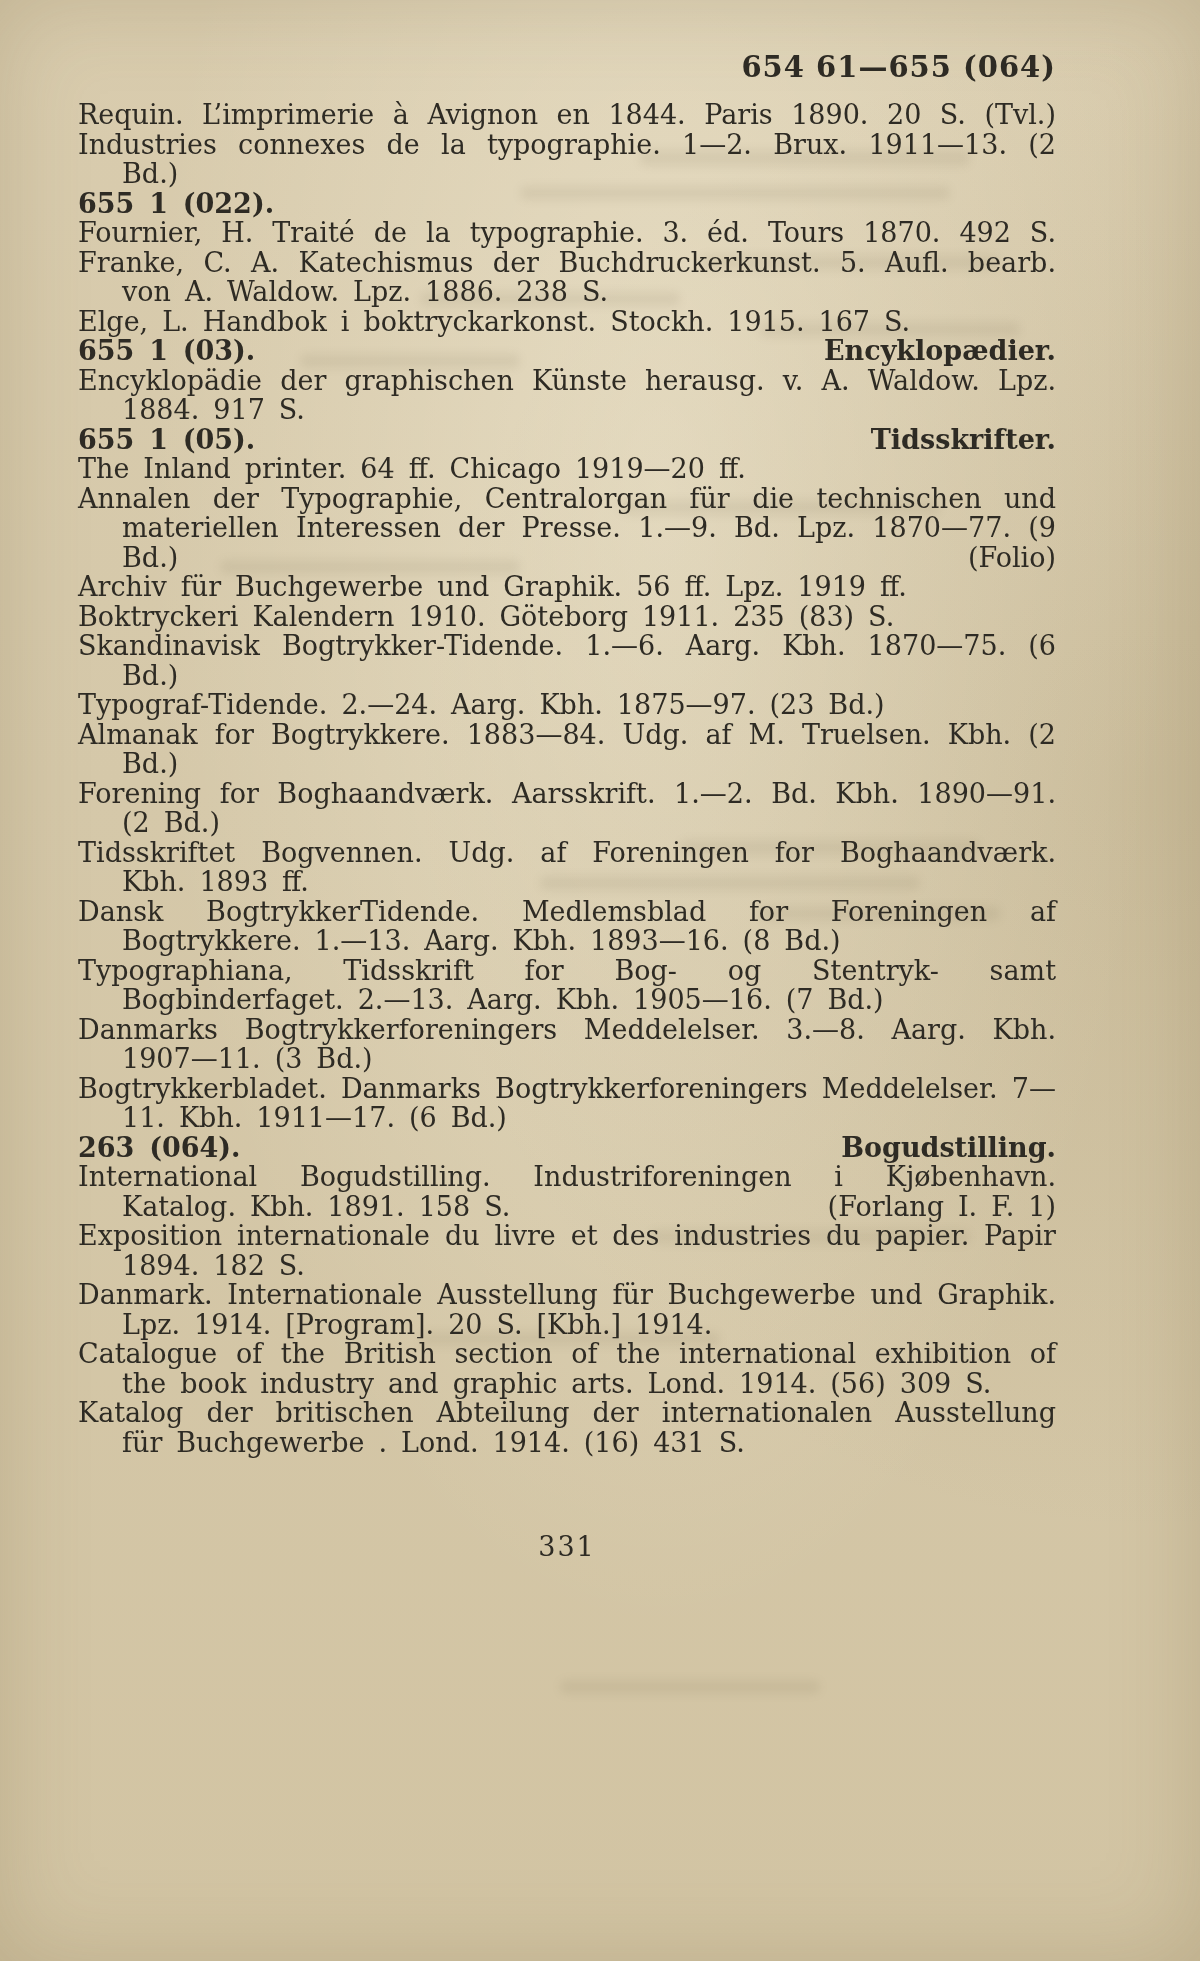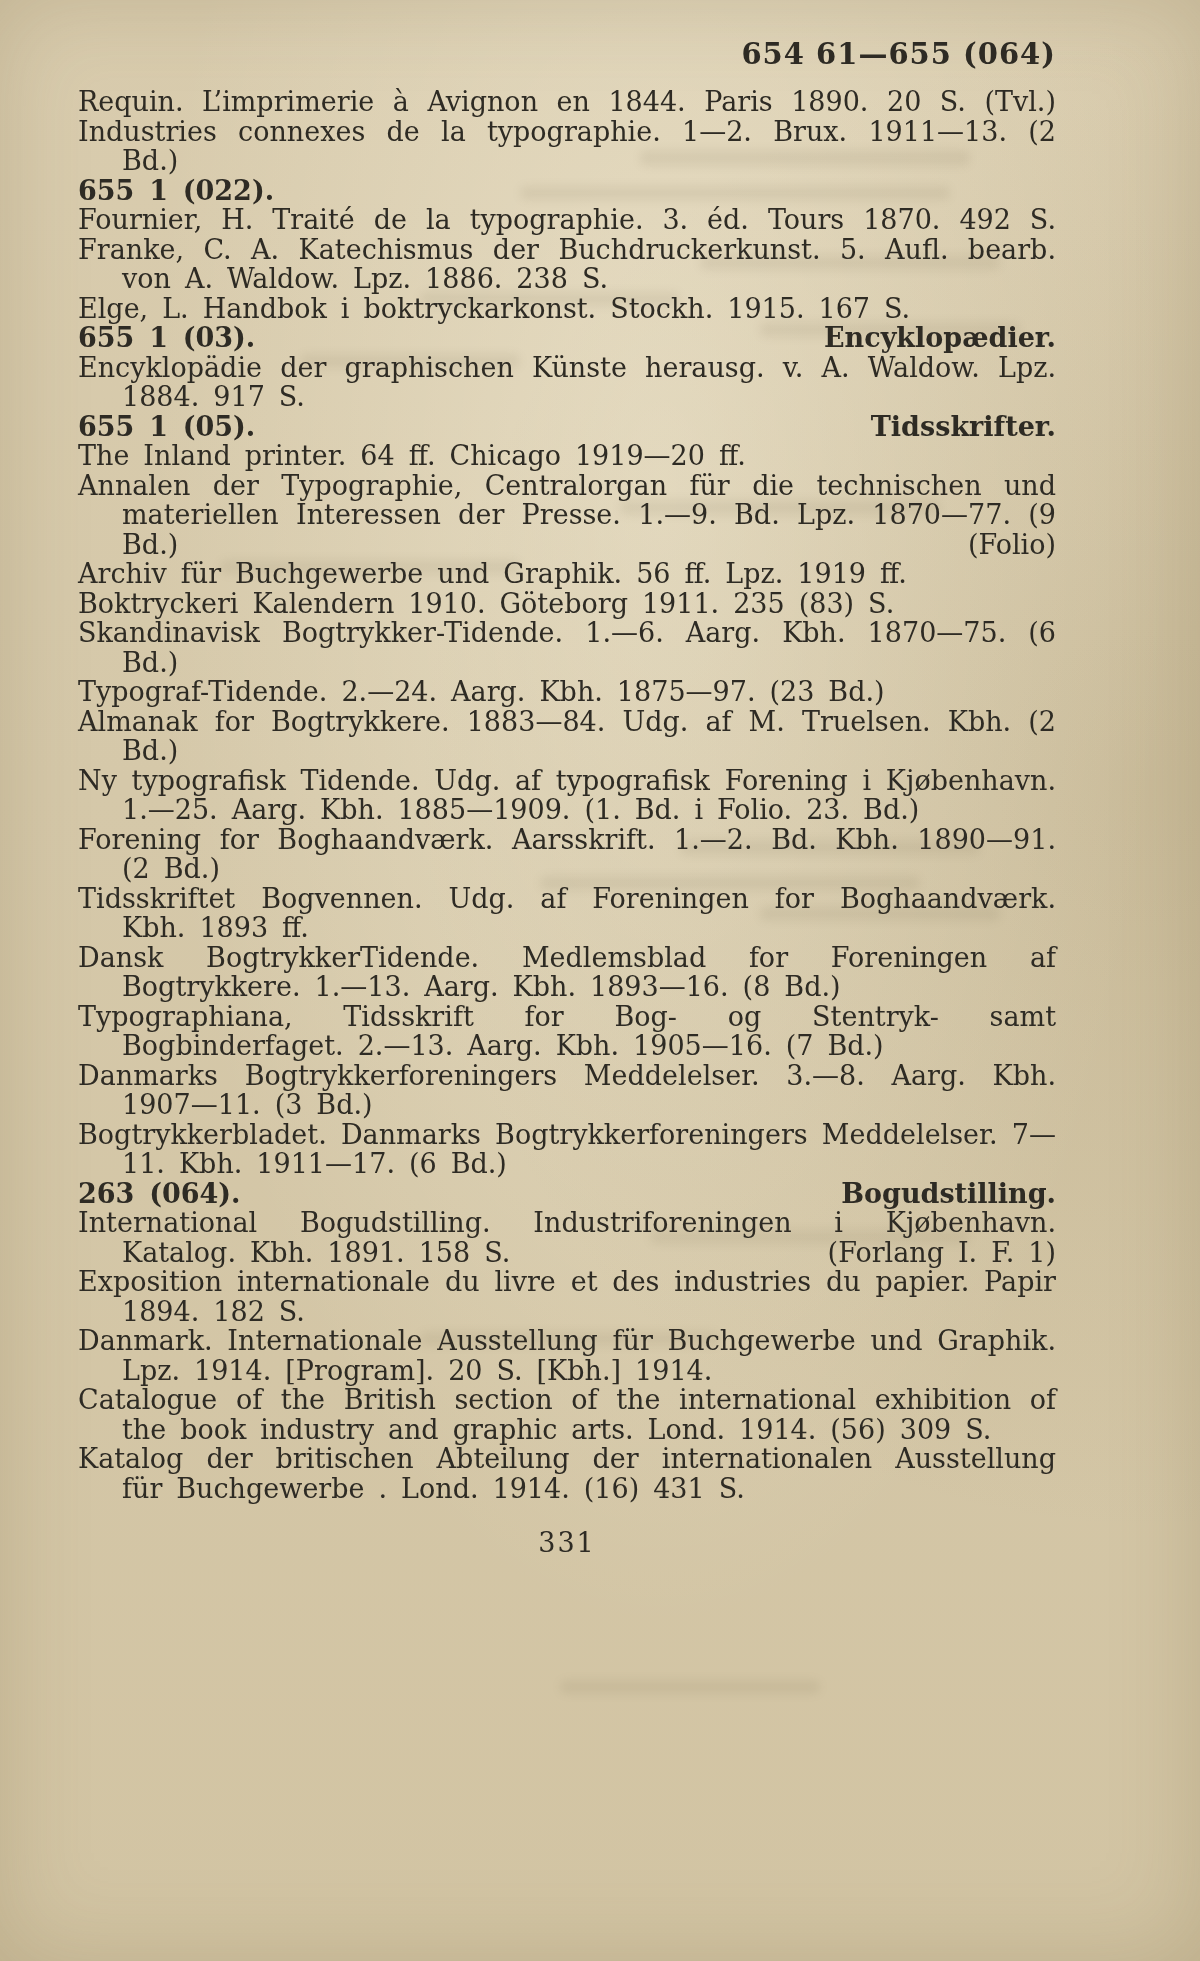--- a/index.html
+++ b/index.html
@@ -23,21 +23,21 @@
   .bleed { position: absolute; inset: 0; pointer-events: none; }
   .ghost {
     position: absolute;
     background: #6f6448;
     opacity: 0.10;
     filter: blur(5px);
     border-radius: 6px;
   }
   .content {
     position: absolute;
-    top: 37px;
+    top: 50px;
     left: 78px;
     width: 978px;
     color: var(--ink, #2e2b24);
   }
   .header {
     font-size: 29px;
     line-height: 34px;
     font-weight: bold;
     text-align: right;
     letter-spacing: 1px;
@@ -65,21 +65,21 @@
     text-indent: 0;
   }
   .section-row {
     display: flex;
     justify-content: space-between;
     font-weight: bold;
   }
   .page-number {
     font-size: 27px;
     text-align: center;
-    margin-top: 24px;
+    margin-top: 74px;
     letter-spacing: 2px;
   }
 </style>
 </head>
 <body style="background: rgb(213, 200, 169);">
 
 <div class="paper">
   <div class="bleed">
     <div class="ghost" style="top:150px;left:640px;width:330px;height:16px;"></div>
     <div class="ghost" style="top:186px;left:520px;width:430px;height:14px;"></div>
@@ -118,21 +118,20 @@
           <span class="sec-left">655 1 (05).</span>
           <span class="sec-right">Tidsskrifter.</span>
         </div>
         <p class="entry">The Inland printer. 64 ff. Chicago 1919—20 ff.</p>
         <p class="entry"><span class="tail-right">(Folio)</span>Annalen der Typographie, Centralorgan für die technischen und materiellen Interessen der Presse. 1.—9. Bd. Lpz. 1870—77. (9 Bd.)</p>
         <p class="entry">Archiv für Buchgewerbe und Graphik. 56 ff. Lpz. 1919 ff.</p>
         <p class="entry">Boktryckeri Kalendern 1910. Göteborg 1911. 235 (83) S.</p>
         <p class="entry">Skandinavisk Bogtrykker-Tidende. 1.—6. Aarg. Kbh. 1870—75. (6 Bd.)</p>
         <p class="entry">Typograf-Tidende. 2.—24. Aarg. Kbh. 1875—97. (23 Bd.)</p>
         <p class="entry">Almanak for Bogtrykkere. 1883—84. Udg. af M. Truelsen. Kbh. (2 Bd.)</p>
-        <p class="entry">Ny typografisk Tidende. Udg. af typografisk Forening i Kjøbenhavn. 1.—25. Aarg. Kbh. 1885—1909. (1. Bd. i Folio. 23. Bd.)</p>
         <p class="entry">Forening for Boghaandværk. Aarsskrift. 1.—2. Bd. Kbh. 1890—91. (2 Bd.)</p>
         <p class="entry">Tidsskriftet Bogvennen. Udg. af Foreningen for Boghaandværk. Kbh. 1893 ff.</p>
         <p class="entry">Dansk BogtrykkerTidende. Medlemsblad for Foreningen af Bogtrykkere. 1.—13. Aarg. Kbh. 1893—16. (8 Bd.)</p>
         <p class="entry">Typographiana, Tidsskrift for Bog- og Stentryk- samt Bogbinderfaget. 2.—13. Aarg. Kbh. 1905—16. (7 Bd.)</p>
         <p class="entry">Danmarks Bogtrykkerforeningers Meddelelser. 3.—8. Aarg. Kbh. 1907—11. (3 Bd.)</p>
         <p class="entry">Bogtrykkerbladet. Danmarks Bogtrykkerforeningers Meddelelser. 7—11. Kbh. 1911—17. (6 Bd.)</p>
         <div class="section-row">
           <span class="sec-left">263 (064).</span>
           <span class="sec-right">Bogudstilling.</span>
         </div>

